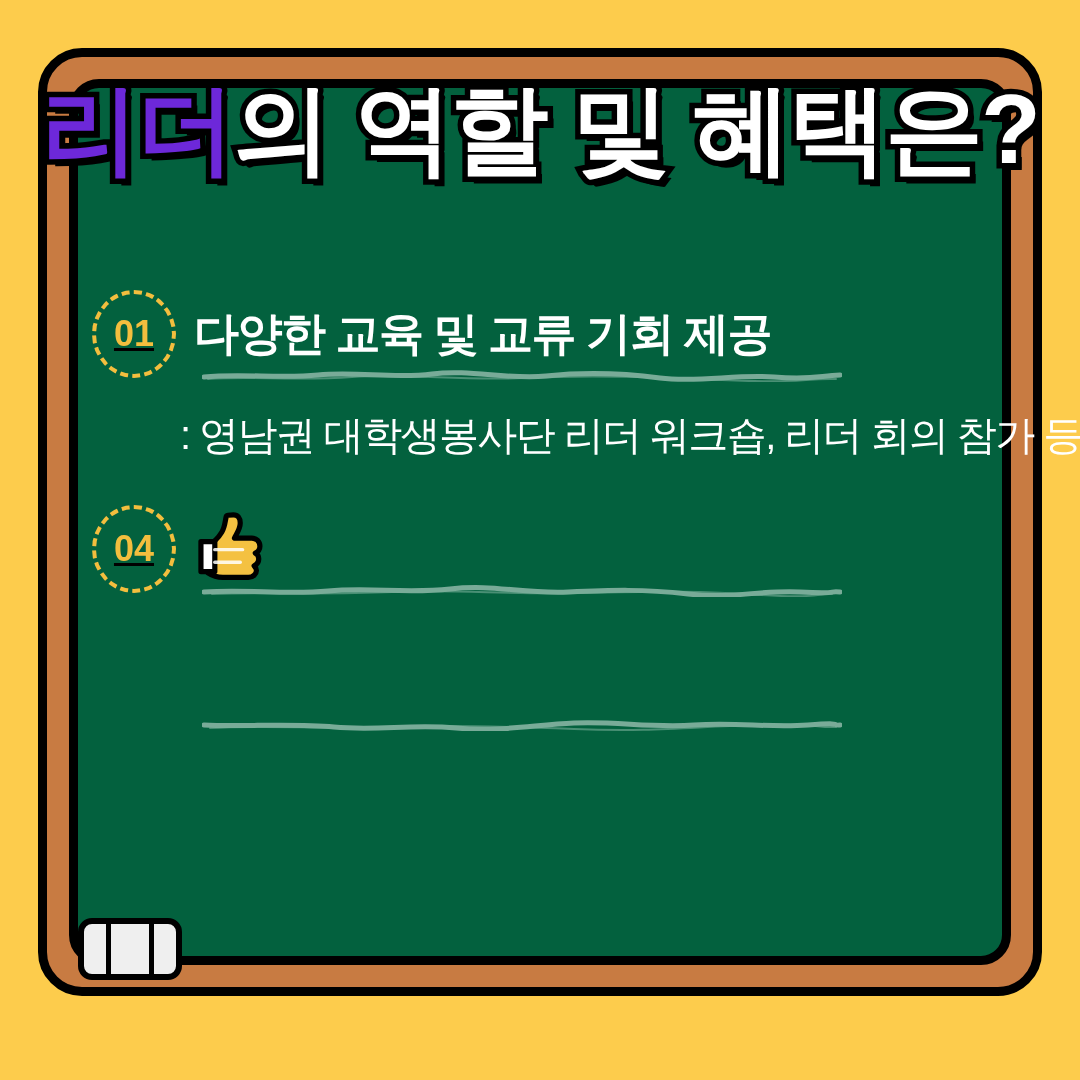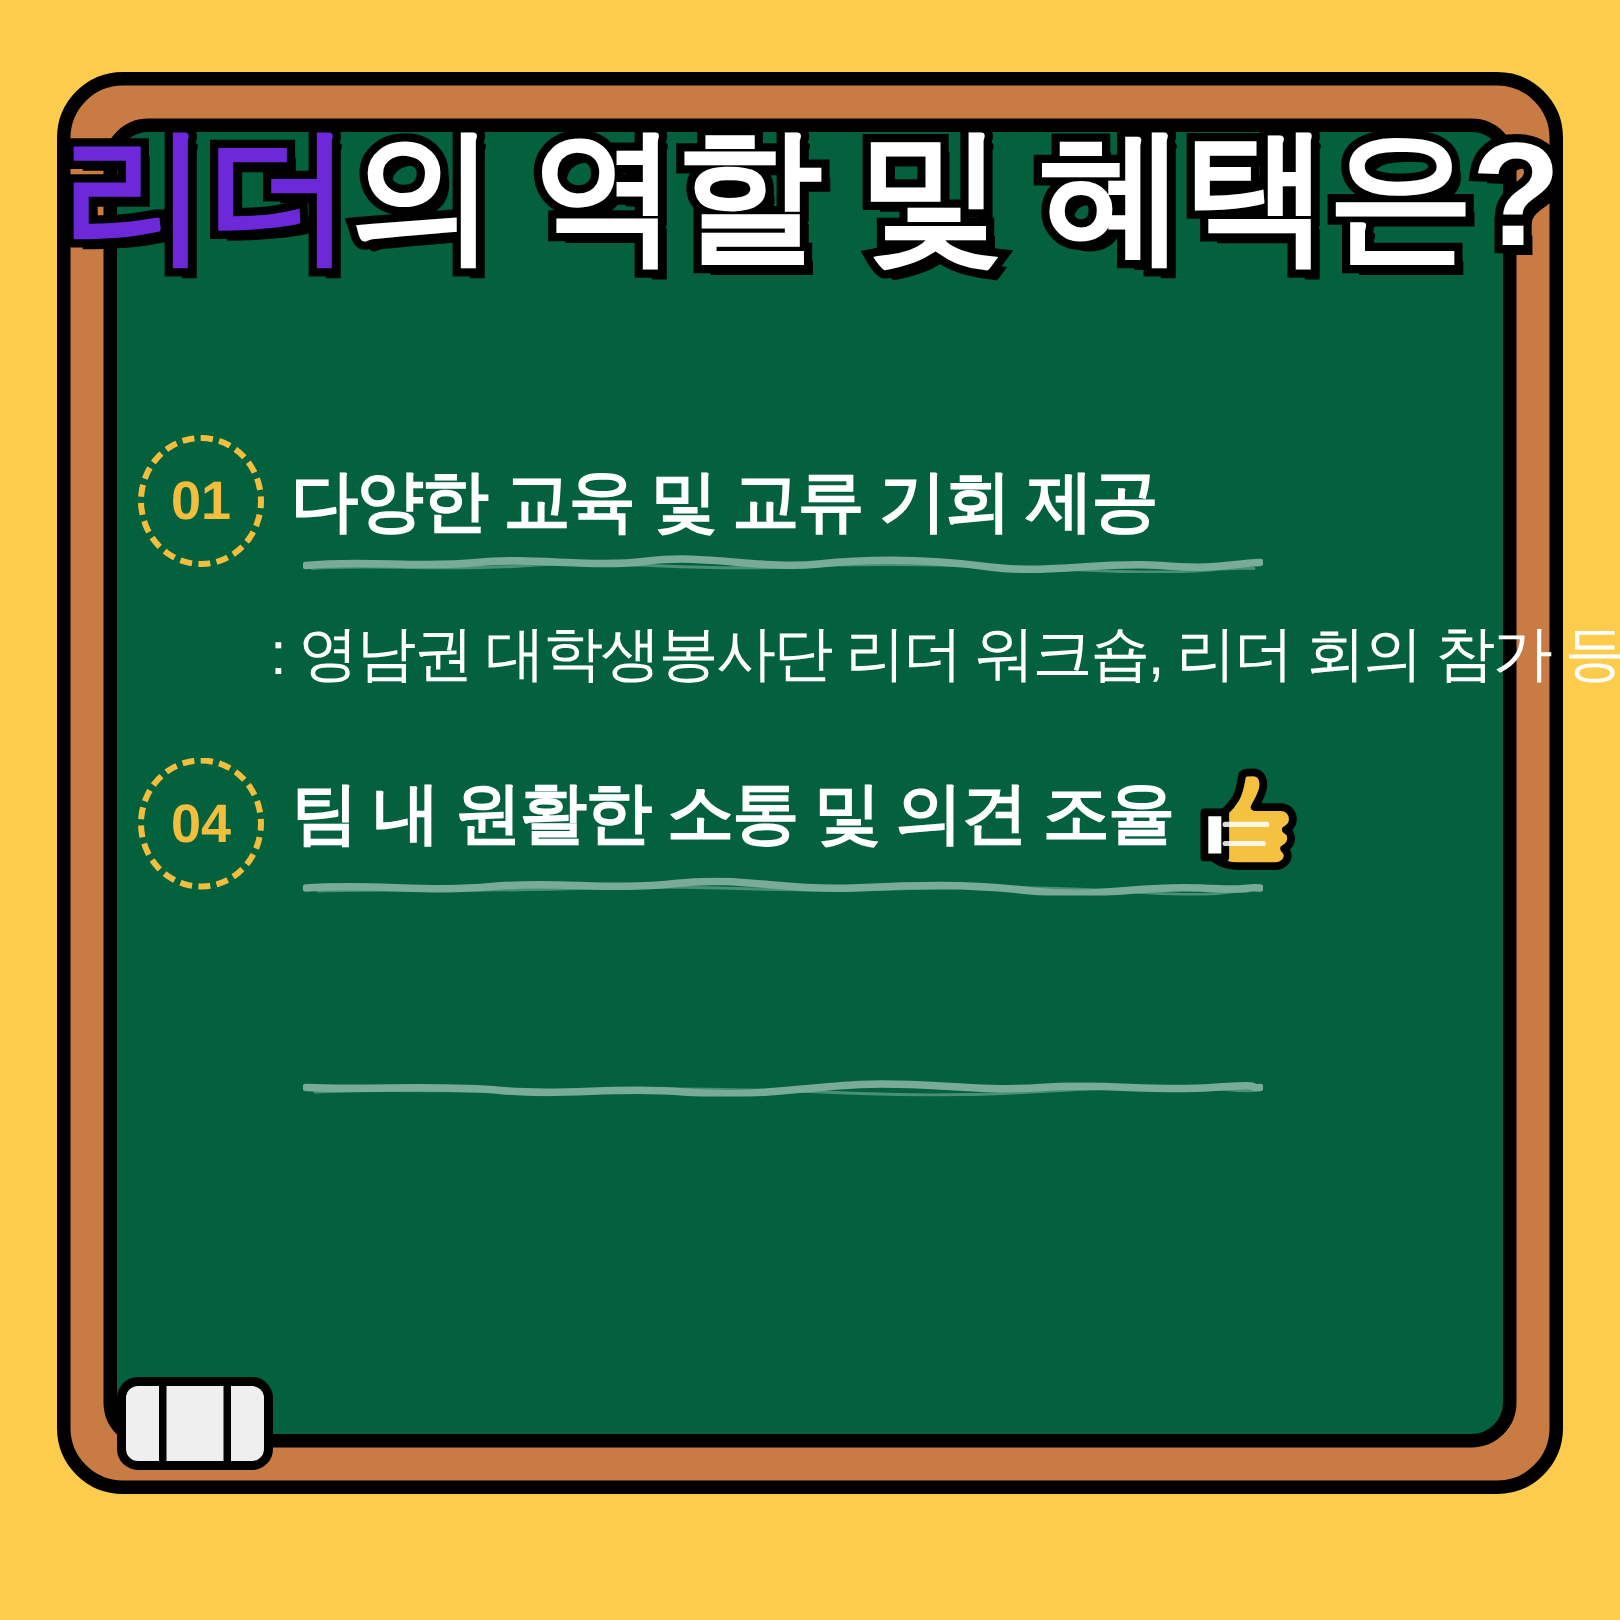--- a/index.html
+++ b/index.html
@@ -85,37 +85,38 @@
 
   .badge{
     flex:0 0 auto;
     width:84px;height:88px;
     border:4px dashed #F3BE3E;
     border-radius:50%;
     display:flex;
     align-items:center;
     justify-content:center;
     box-sizing:border-box;
+    text-decoration:underline;
   }
   .badge-num{
     color:#F3BE3E;
     font-size:36px;
     font-weight:700;
     letter-spacing:0px;
     line-height:1;
   }
 
   .item-text{
     color:#FFFFFF;
     font-size:45px;
     font-weight:700;
     letter-spacing:-1.5px;
     white-space:nowrap;
     display:flex;
-    align-items:flex-start;
+    align-items:center;
     gap:14px;
   }
 
   
   .chalk-line{
     position:relative;
     margin-left:110px;
     margin-top:-6px;
     width:640px;height:12px;
     opacity:.55;
@@ -193,21 +194,20 @@
       <div class="subnote">: 영남권 대학생봉사단 리더 워크숍, 리더 회의 참가 등</div>
     </div>
 
 
     <div class="item" style="margin-top:44px;">
       <div class="item-row">
         <div class="badge">
           <span class="badge-num">04</span>
         </div>
         <div class="item-text">
-          <span>팀 내 원활한 소통 및 의견 조율</span>
           <span class="thumb">
             <svg viewBox="0 0 64 64" aria-hidden="true">
               <g stroke="#000" stroke-width="4.5" stroke-linejoin="round" stroke-linecap="round">
                 <path d="M34 6 c4 0 6 3 6 7 c0 5 -3 9 -5 13 l15 0 c4 0 7 3 7 7 c0 3 -2 5 -4 6 c2 1 3 3 3 5 c0 3 -2 5 -4 6 c1 1 2 3 2 4 c0 3 -3 6 -7 6 l-22 0 c-6 0 -10 -2 -13 -4 l0 -24 c5 -2 9 -6 12 -11 c3 -5 3 -11 4 -14 c1 -1 3 -1 6 -1 z" fill="#F4C141"></path>
                 <path d="M6 29 l12 0 l0 26 l-12 0 z" fill="#FFFFFF"></path>
               </g>
               <path d="M18 36 c8 0 16 0 24 0" stroke="#FFFFFF" stroke-width="3" fill="none" opacity="0.85" stroke-linecap="round"></path>
               <path d="M18 47 c8 0 16 0 22 0" stroke="#FFFFFF" stroke-width="3" fill="none" opacity="0.85" stroke-linecap="round"></path>
             </svg>
           </span>

